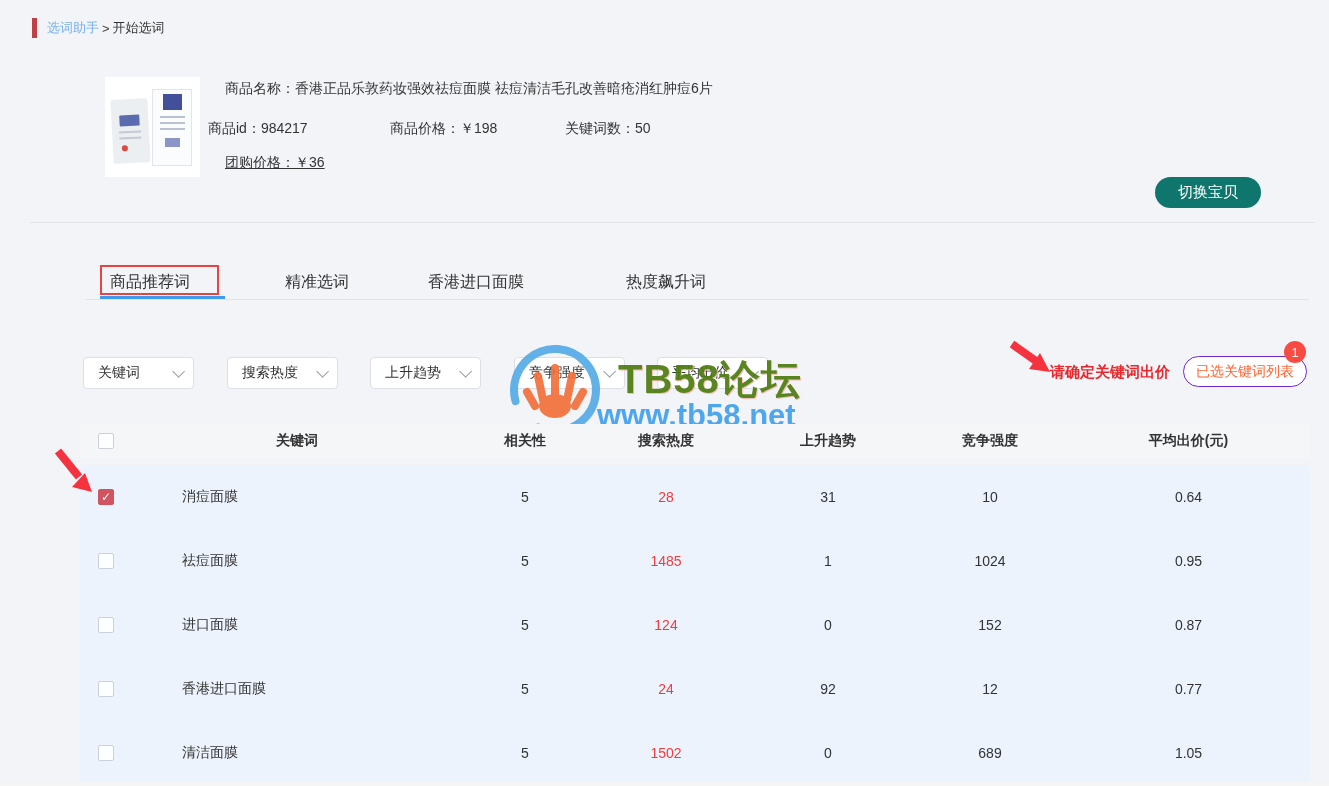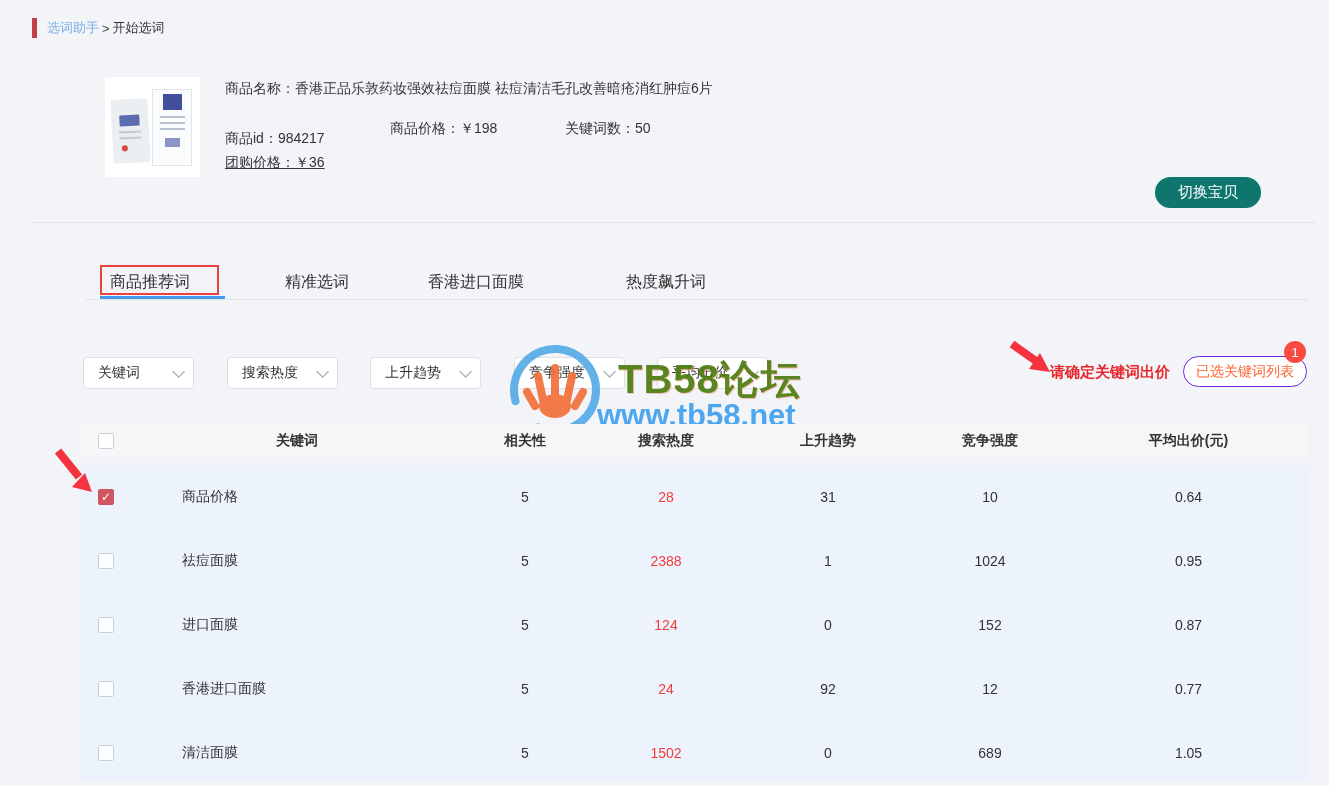--- a/index.html
+++ b/index.html
@@ -20,21 +20,21 @@
   .pouch-label { position:absolute; left:8px; top:16px; width:20px; height:11px; background:#5b6bb0; border-radius:1px; }
   .pouch-line { position:absolute; left:7px; width:22px; height:2px; background:#c3cad6; }
   .pouch-dot { position:absolute; left:9px; top:46px; width:6px; height:6px; border-radius:50%; background:#d94a43; }
   .mbox { position:absolute; left:47px; top:12px; width:40px; height:77px; background:#fbfcfd; border:1px solid #e2e6ea; }
   .mbox-band { position:absolute; left:10px; top:4px; width:19px; height:16px; background:#424f9b; }
   .mbox-line { position:absolute; left:7px; width:25px; height:2px; background:#b9c2d2; }
   .mbox-chip { position:absolute; left:12px; top:48px; width:15px; height:9px; background:#8a96c8; }
 
   .prod-name { position:absolute; left:225px; top:80px; width:640px; font-size:14px; color:#333; }
   .prod-meta { position:absolute; top:120px; font-size:14px; color:#333; }
-  .prod-meta.m1 { left:225px;margin-top:10px; } .prod-meta.m2 { left:390px; } .prod-meta.m3 { left:565px; }
+  .prod-meta.m1 { left:208px; } .prod-meta.m2 { left:390px; } .prod-meta.m3 { left:565px; }
   .prod-meta.m4 { left:225px; top:154px;text-decoration:underline; }
   .switch-btn { position:absolute; left:1155px; top:177px; width:106px; height:31px; border:none; border-radius:16px;
     background:#0f766e; color:#fff; font-size:15px; cursor:pointer; font-family:inherit; }
 
   .divider1 { position:absolute; left:30px; top:222px; width:1285px; height:1px; background:#e3e4e8; }
 
   
   .tabs { position:absolute; left:0; top:265px; width:1329px; height:35px; }
   .tab { position:absolute; top:7px; font-size:16px; color:#333; cursor:pointer; }
   .tab-1 { left:110px; } .tab-2 { left:285px; } .tab-3 { left:428px; } .tab-4 { left:602px;margin-left:24px; }
@@ -176,34 +176,34 @@
       <div class="cell">上升趋势</div>
       <div class="cell">竞争强度</div>
       <div class="cell">平均出价(元)</div>
     </div>
 
     <div class="tbody">
       <div class="trow tbody-row">
         <div class="cbwrap">
             <span class="cb checked">✓</span>
           </div>
-        <div class="cell kw">商品价格</div>
+        <div class="cell kw">消痘面膜</div>
         <div class="cell">5</div>
         <div class="cell heat">28</div>
         <div class="cell">31</div>
         <div class="cell">10</div>
         <div class="cell">0.64</div>
       </div>
       <div class="trow tbody-row">
         <div class="cbwrap">
             <span class="cb"></span>
           </div>
         <div class="cell kw">祛痘面膜</div>
         <div class="cell">5</div>
-        <div class="cell heat">2388</div>
+        <div class="cell heat">1485</div>
         <div class="cell">1</div>
         <div class="cell">1024</div>
         <div class="cell">0.95</div>
       </div>
       <div class="trow tbody-row">
         <div class="cbwrap">
             <span class="cb"></span>
           </div>
         <div class="cell kw">进口面膜</div>
         <div class="cell">5</div>

